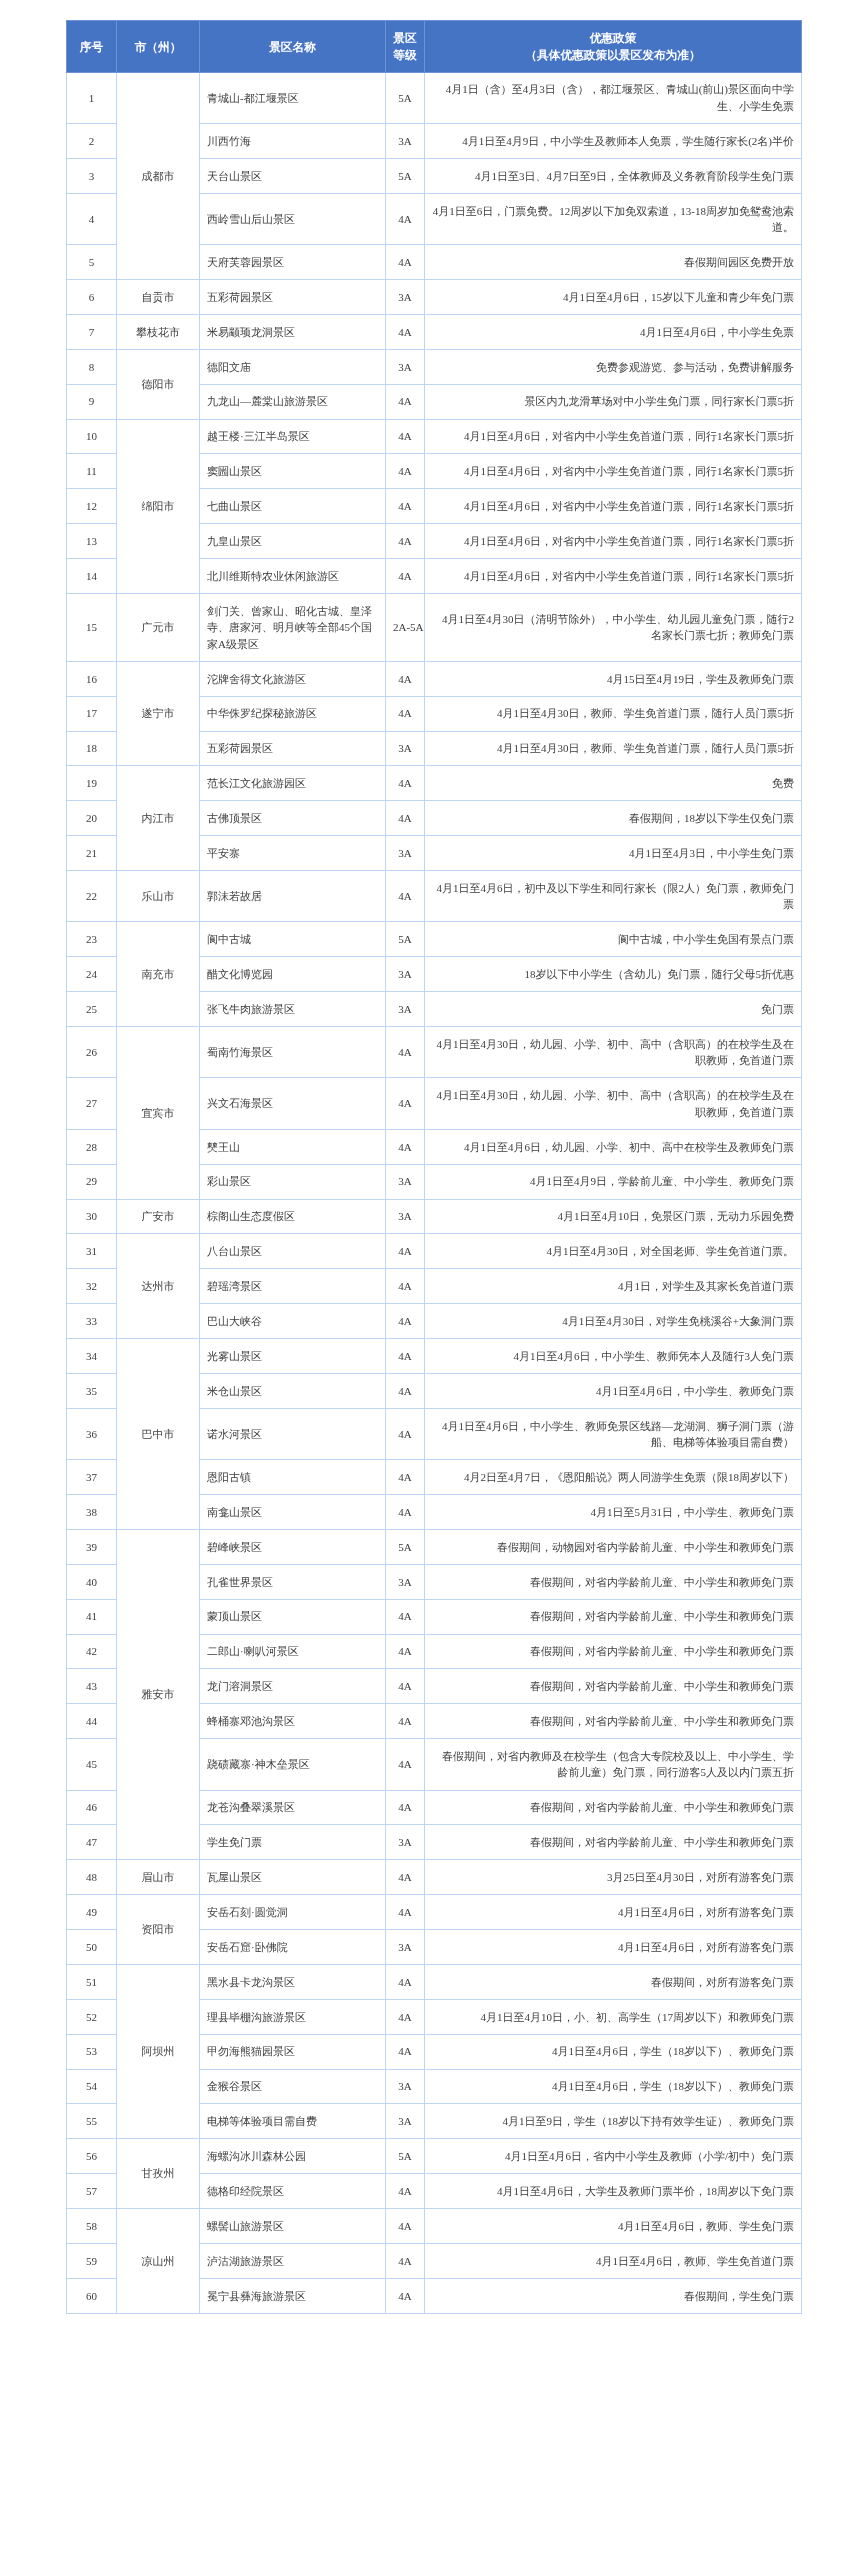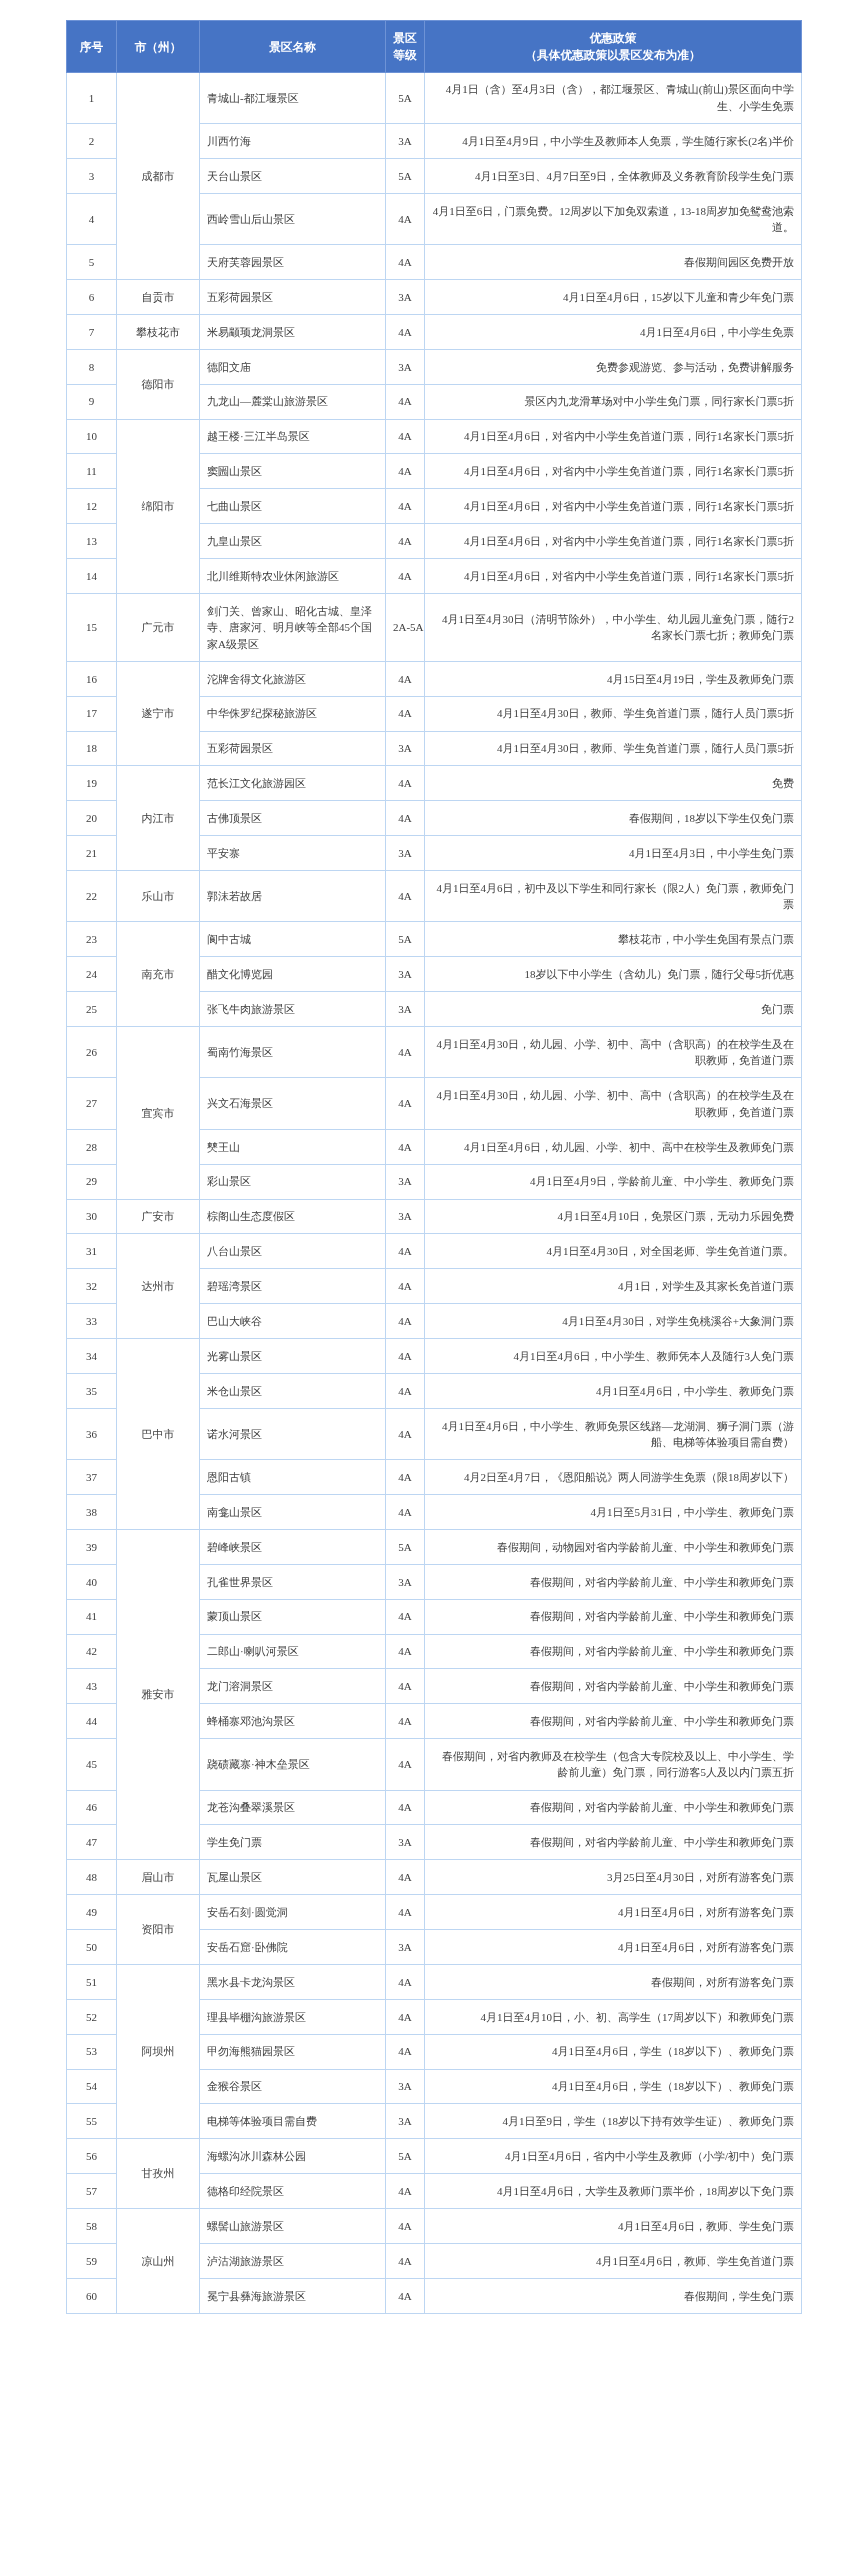--- a/index.html
+++ b/index.html
@@ -208,21 +208,21 @@
           <td class="cell-city" rowspan="1">乐山市</td>
           <td class="cell-name">郭沫若故居</td>
           <td class="cell-level">4A</td>
           <td class="cell-policy">4月1日至4月6日，初中及以下学生和同行家长（限2人）免门票，教师免门票</td>
         </tr>
         <tr class="group-first">
           <td class="cell-no">23</td>
           <td class="cell-city" rowspan="3">南充市</td>
           <td class="cell-name">阆中古城</td>
           <td class="cell-level">5A</td>
-          <td class="cell-policy">攀枝花市，中小学生免国有景点门票</td>
+          <td class="cell-policy">阆中古城，中小学生免国有景点门票</td>
         </tr>
         <tr>
           <td class="cell-no">24</td>
           <td class="cell-name">醋文化博览园</td>
           <td class="cell-level">3A</td>
           <td class="cell-policy">18岁以下中小学生（含幼儿）免门票，随行父母5折优惠</td>
         </tr>
         <tr>
           <td class="cell-no">25</td>
           <td class="cell-name">张飞牛肉旅游景区</td>

